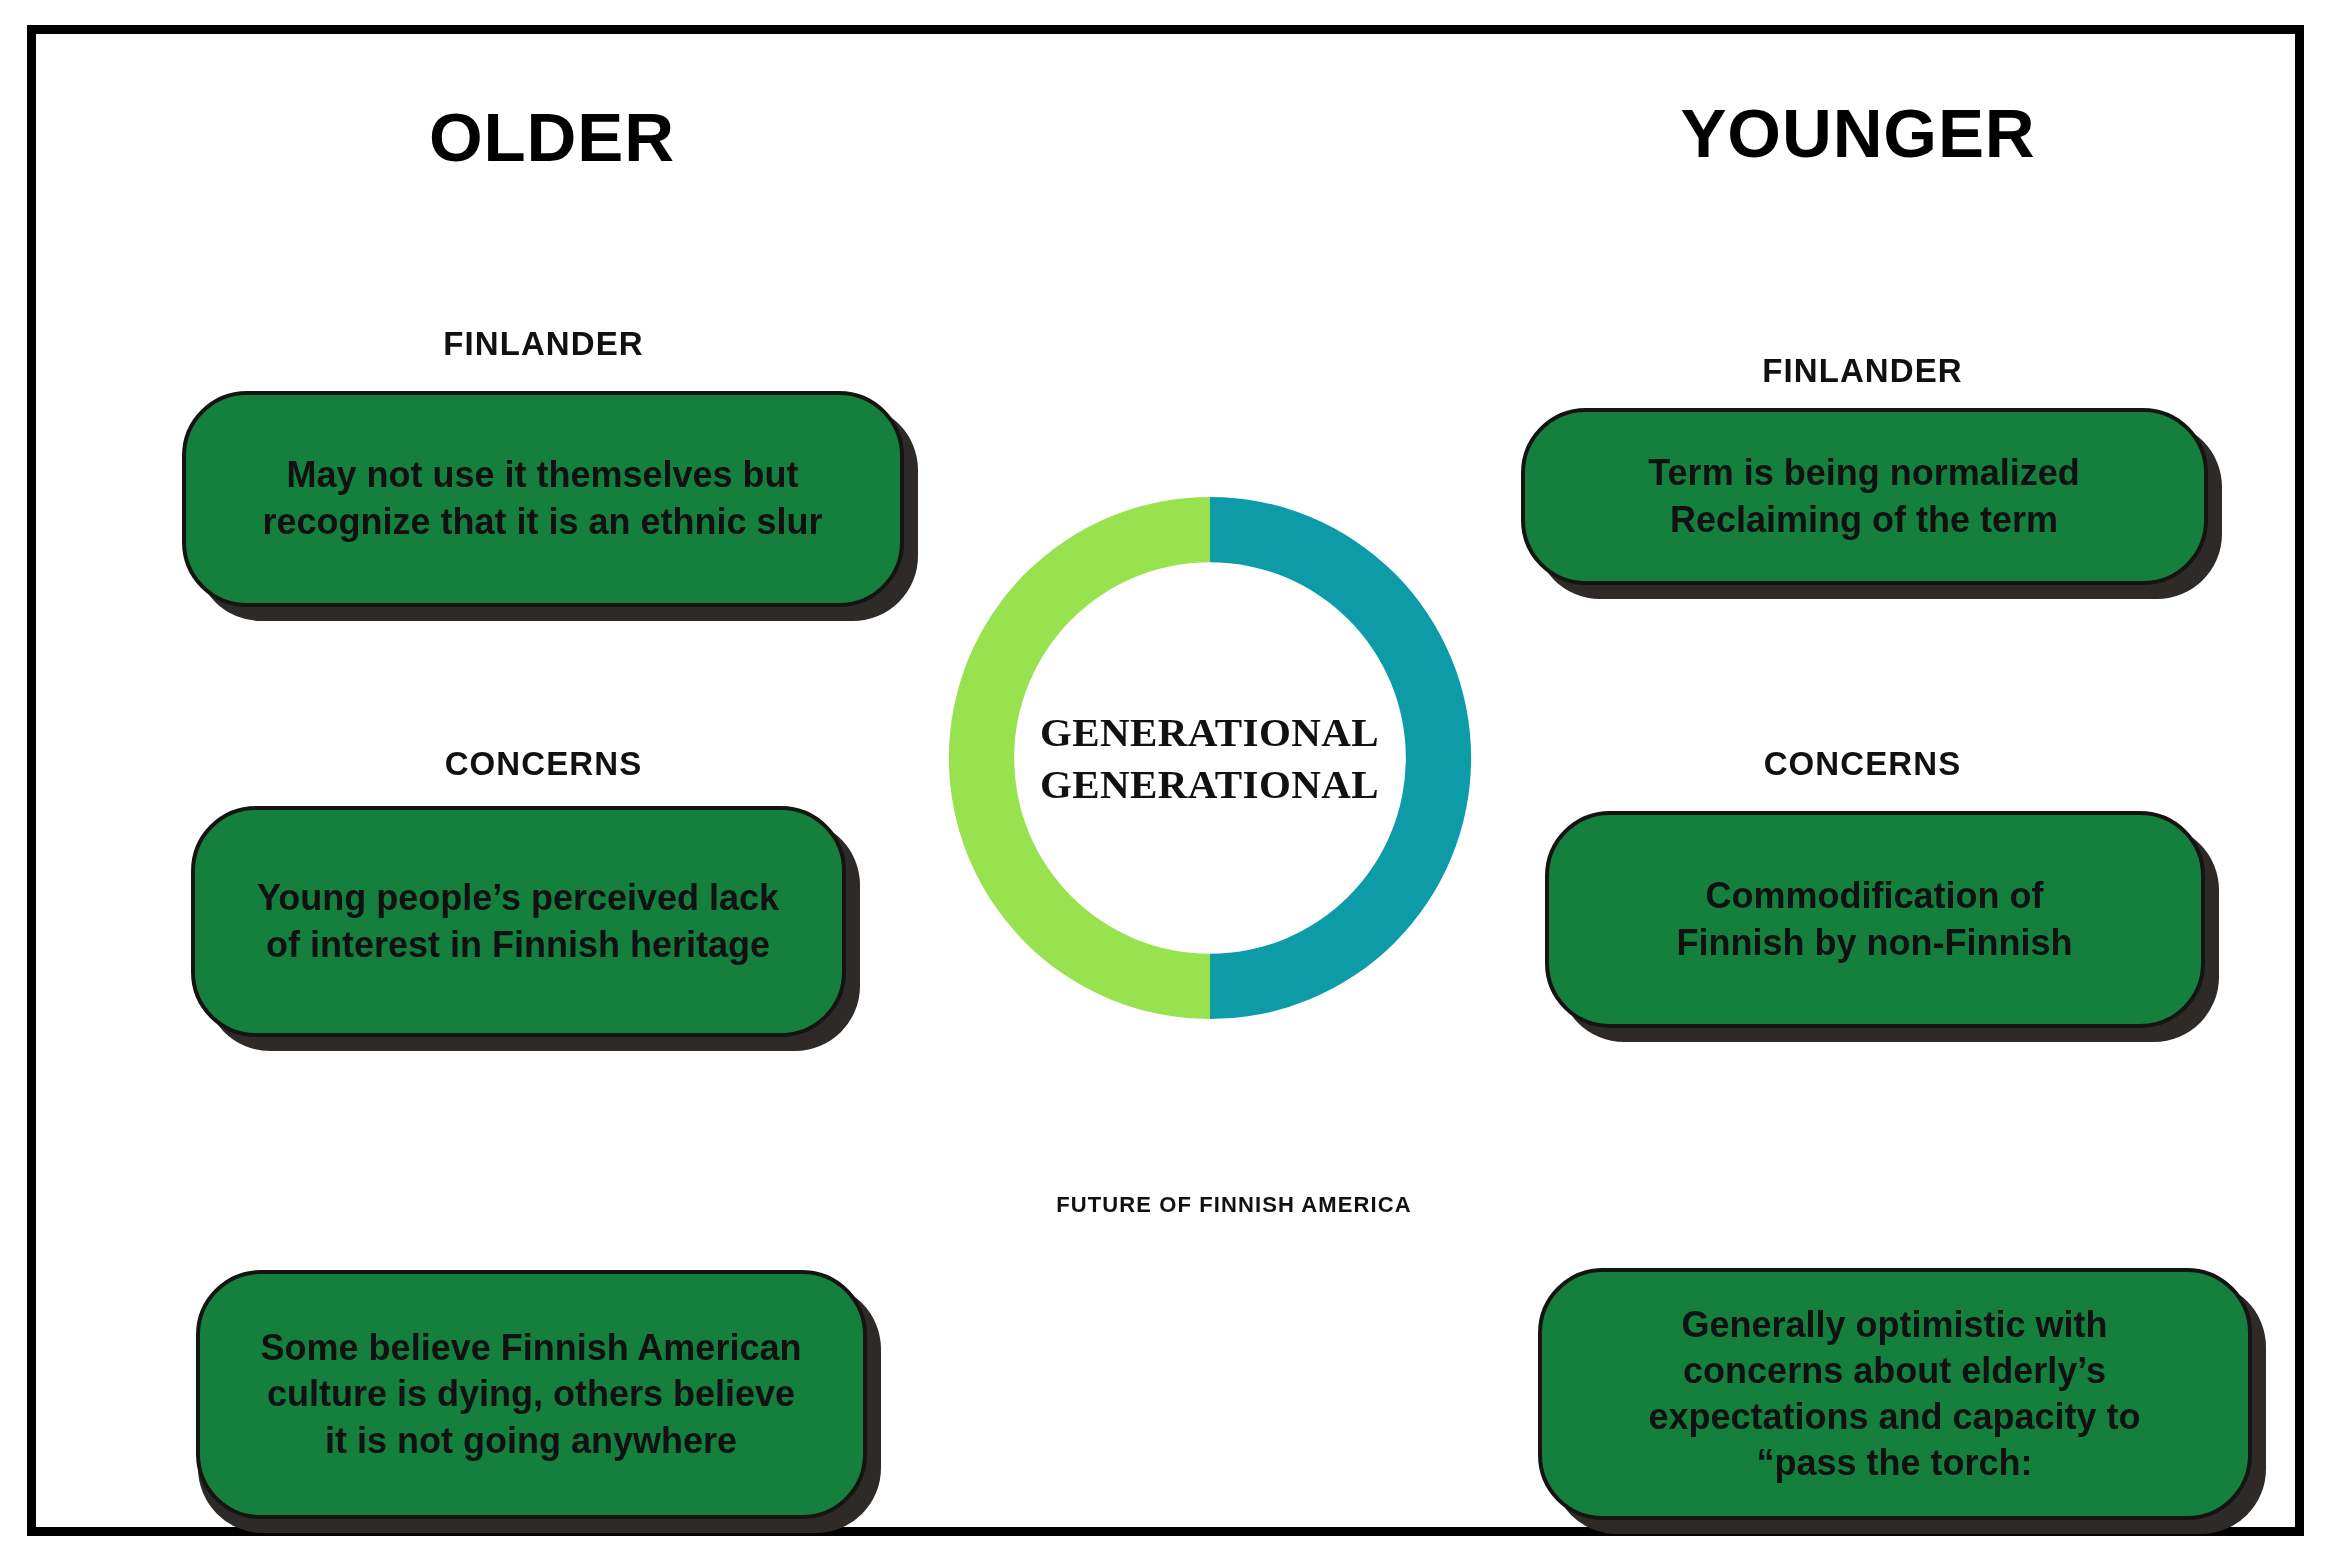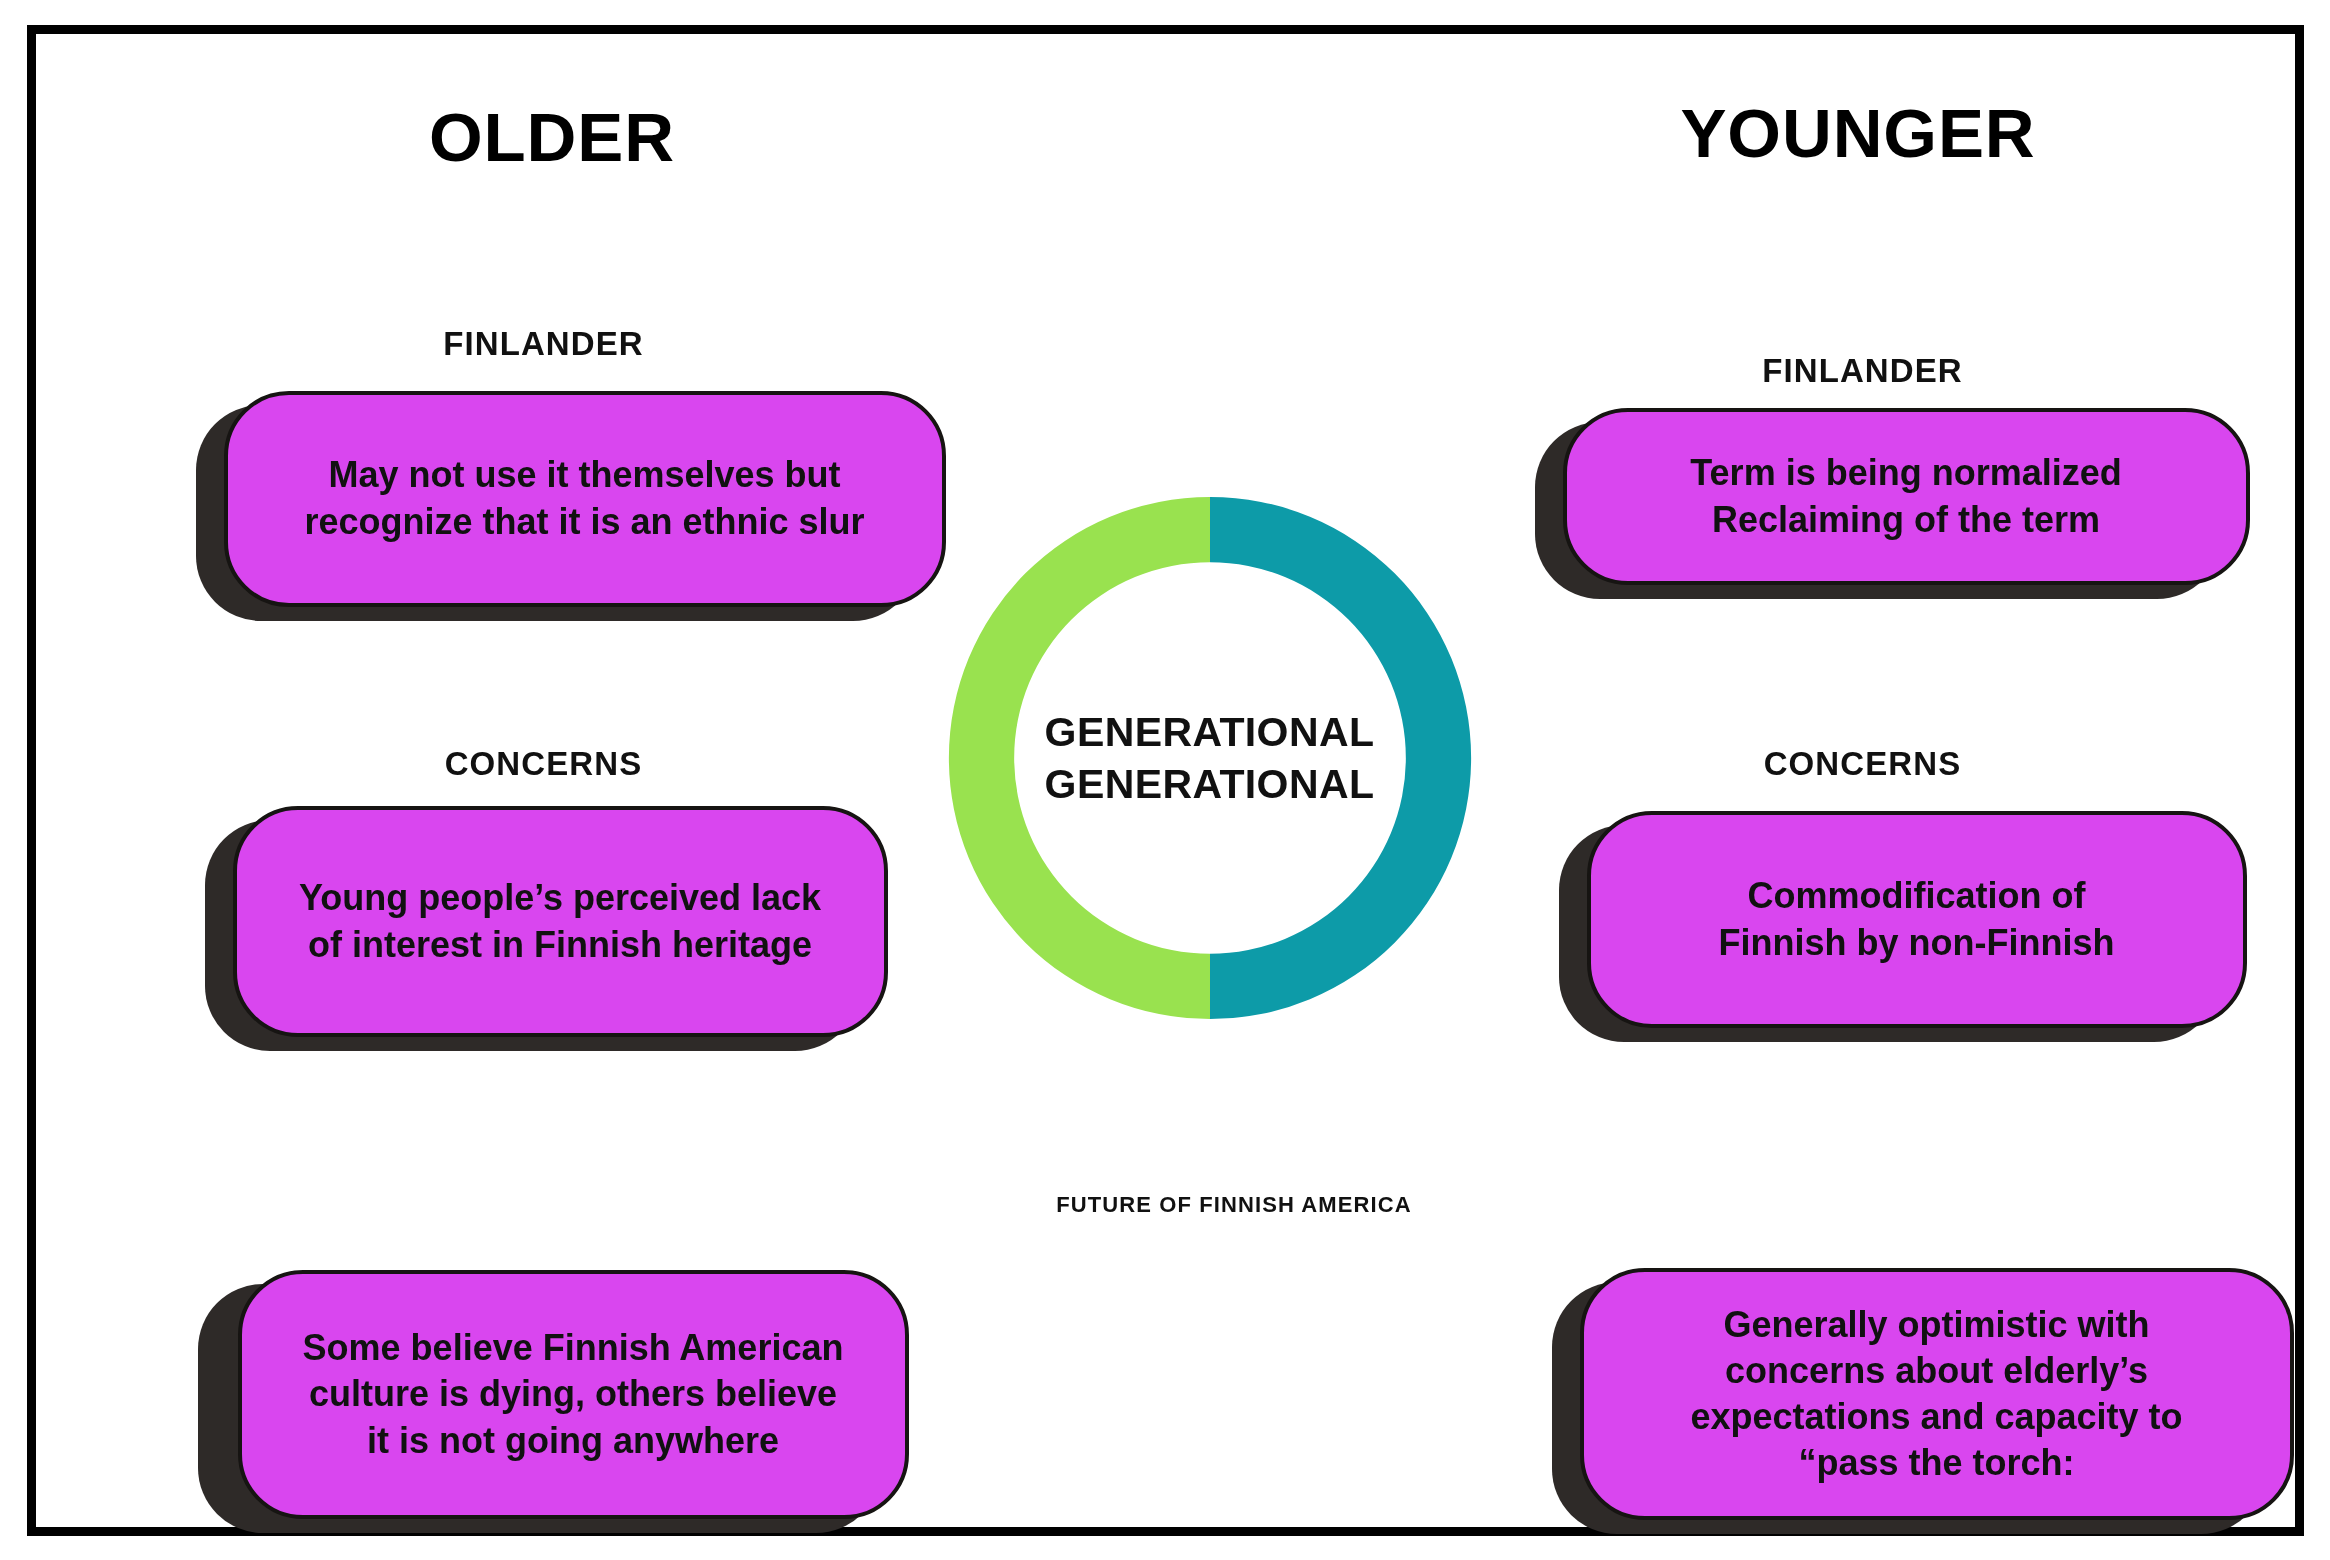--- a/index.html
+++ b/index.html
@@ -68,29 +68,28 @@
     width: 100%;
     height: 100%;
     background: #2e2a28;
     border-radius: 65px;
     box-sizing: border-box;
   }
   .card {
     position: relative;
     width: 100%;
     height: 100%;
-    background: #d946ef;
+    background: #15803d;
     border: 4.4px solid #161412;
     border-radius: 65px;
     box-sizing: border-box;
     display: flex;
     align-items: center;
     justify-content: center;
     padding: 0 41px;
-    margin-left: 42px;
   }
   .card-text {
     font-weight: 800;
     font-size: 36px;
     line-height: 1.30;
     color: #111111;
     text-align: center;
     white-space: pre-line;
   }
 
@@ -104,20 +103,21 @@
   #card-left-future .card-text,
   #card-right-future .card-text { font-size: 36px; line-height: 1.28; }
 
   
   #donut {
     position: absolute;
     left: 902px;
     top: 452px;
     width: 544px;
     height: 544px;
+    font-family: Liberation Serif, serif;
   }
   #donut svg { display: block; width: 100%; height: 100%; }
   #donut-center-label {
     position: absolute;
     left: 0; top: 0;
     width: 544px;
     height: 544px;
     display: flex;
     flex-direction: column;
     align-items: center;

